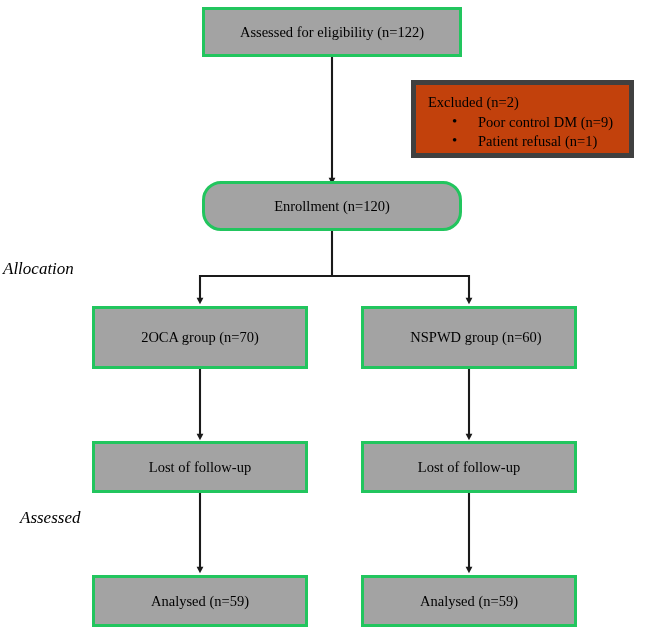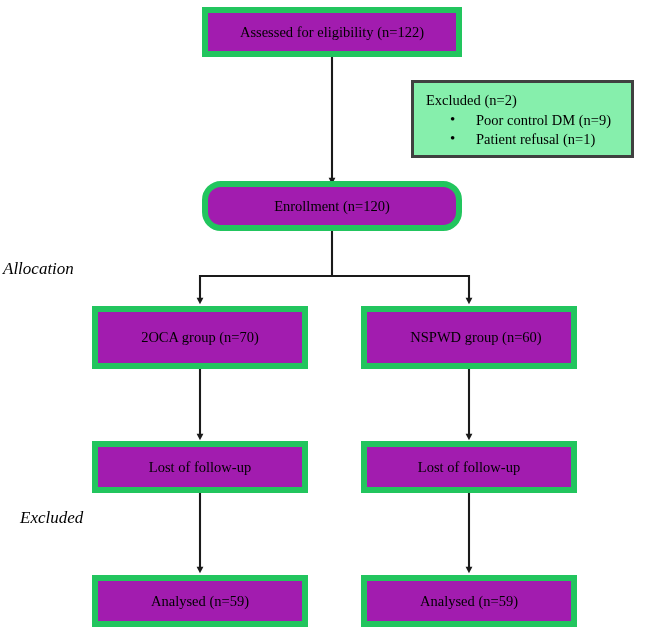--- a/index.html
+++ b/index.html
@@ -20,39 +20,39 @@
     position: absolute;
     left: 0;
     top: 0;
     width: 645px;
     height: 632px;
     pointer-events: none;
   }
   .node {
     position: absolute;
     box-sizing: border-box;
-    border: 6px solid #22c55e;
-    background: #a21caf;
+    border: 3px solid #22c55e;
+    background: #a3a3a3;
     display: flex;
     align-items: center;
     justify-content: center;
     text-align: center;
     font-size: 14.5px;
     color: #000000;
     line-height: 1.25;
   }
   .node-label {
     display: block;
     padding: 0 6px;
   }
   .excluded-box {
     position: absolute;
     box-sizing: border-box;
-    border: 3px solid #404040;
-    background: #86efac;
+    border: 5px solid #404040;
+    background: #c2410c;
     padding: 8px 10px 0 12px;
     font-size: 14.5px;
     color: #000000;
     line-height: 1.32;
   }
   .excluded-title {
     display: block;
     margin-bottom: 1px;
     white-space: nowrap;
   }
@@ -130,21 +130,21 @@
   </div>
 
   <div class="node" style="left:202px; top:181px; width:260px; height:50px;border-radius:19px;">
     <span class="node-label">Enrollment (n=120)</span>
   </div>
 
   <div class="phase-label" style="left:3px; top:259px;">
     <span>Allocation</span>
   </div>
   <div class="phase-label" style="left:20px; top:508px;">
-    <span>Excluded</span>
+    <span>Assessed</span>
   </div>
 
   <div class="node" style="left:92px; top:306px; width:216px; height:63px;">
     <span class="node-label">2OCA group (n=70)</span>
   </div>
   <div class="node" style="left:361px; top:306px; width:216px; height:63px;padding-left:14px;">
     <span class="node-label">NSPWD group (n=60)</span>
   </div>
 
   <div class="node" style="left:92px; top:441px; width:216px; height:52px;">

